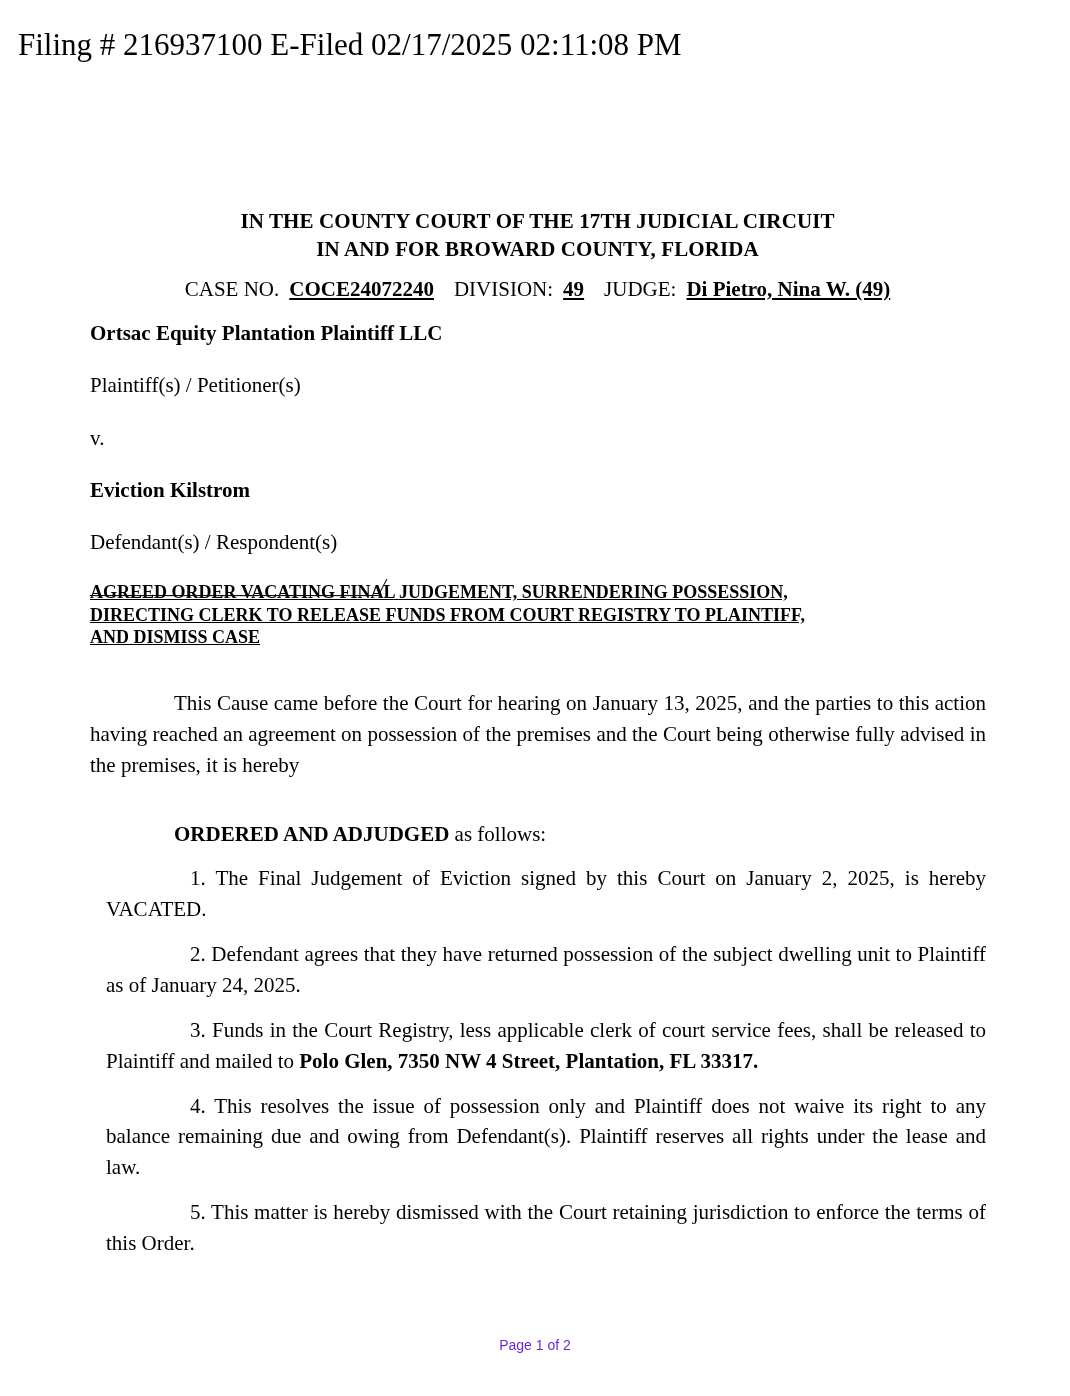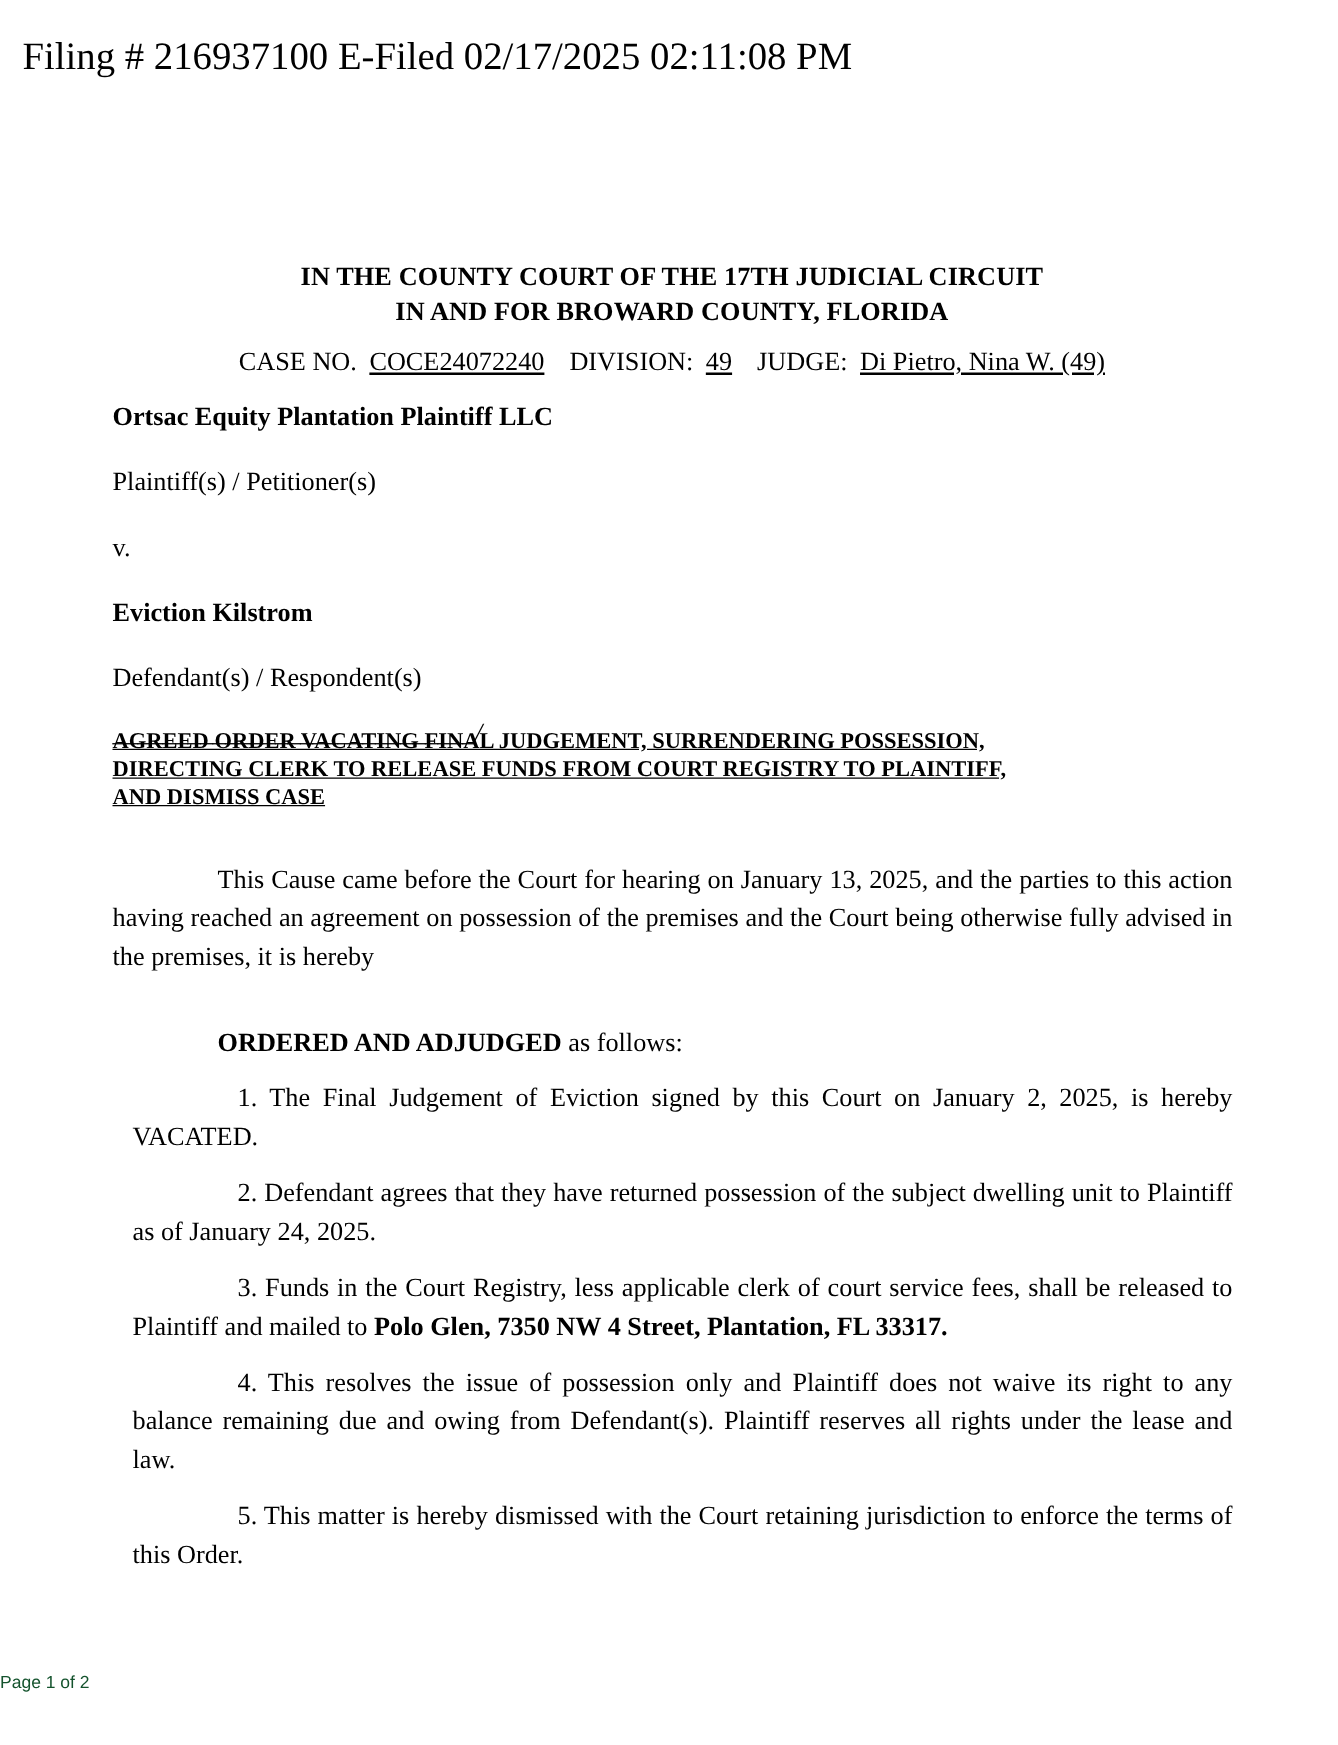--- a/index.html
+++ b/index.html
@@ -45,21 +45,21 @@
     position: absolute;
     left: 90px;
     top: 276px;
     width: 895px;
     text-align: center;
     font-size: 21px;
     line-height: 1.3;
     white-space: nowrap;
   }
   .case-line .val {
-    font-weight: normal;
+    font-weight: bold;
     text-decoration: underline;
   }
   .case-line .gap-sm { display: inline-block; width: 10px; }
   .case-line .gap-md { display: inline-block; width: 20px; }
 
   
   .caption {
     position: absolute;
     left: 90px;
     top: 320px;
@@ -131,23 +131,24 @@
   .body-text b {
     font-weight: bold;
   }
 
   
   .page-footer {
     position: absolute;
     left: 0;
     top: 1337px;
     width: 1070px;
+    text-align: center;
     font-family: "Liberation Sans", "DejaVu Sans", sans-serif;
     font-size: 14px;
-    color: #14532d;
+    color: #6d28d9;
   }
 </style>
 </head>
 <body>
 
 <div class="page">
 
   <div class="efile-stamp">Filing # 216937100 E-Filed 02/17/2025 02:11:08 PM</div>
 
   <div class="court-heading">

